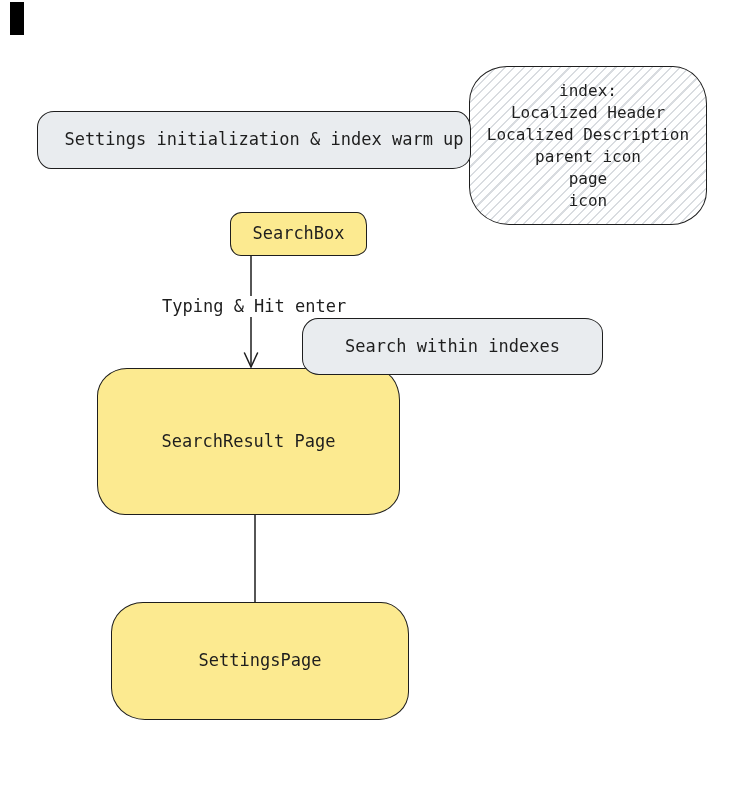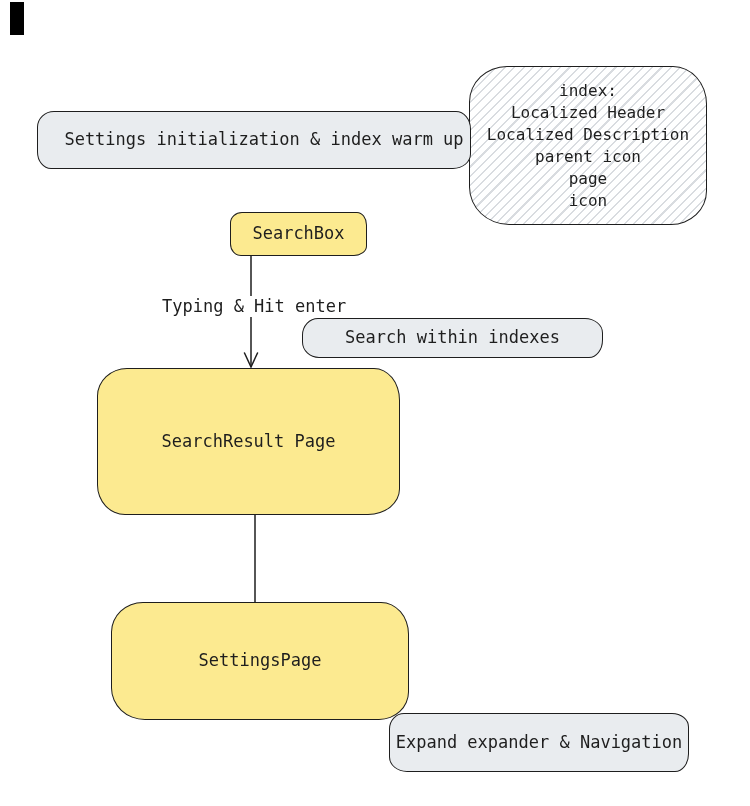--- a/index.html
+++ b/index.html
@@ -86,30 +86,27 @@
       <span>icon</span>
     </div>
   </div>
 
   <div class="node yellow" style="left:192px; top:212px; width:137px; height:44px; border-radius:12px 10px 13px 11px / 11px 13px 10px 12px;margin-left:38px;">
     <span>SearchBox</span>
   </div>
 
   <div class="edge-label" style="left:160px; top:296px;">Typing &amp; Hit enter</div>
 
-  <div class="node grey overlay" style="left:302px; top:318px; width:301px; height:40px; border-radius:16px 18px 14px 17px / 17px 15px 18px 16px;">
+  <div class="node grey overlay" style="left:302px; top:318px; width:301px; height:57px; border-radius:16px 18px 14px 17px / 17px 15px 18px 16px;">
     <span>Search within indexes</span>
   </div>
 
   <div class="node yellow" style="left:97px; top:368px; width:303px; height:147px; border-radius:30px 26px 32px 28px / 28px 32px 26px 30px;justify-content:center;">
     <span>SearchResult Page</span>
   </div>
 
 
   <div class="node yellow" style="left:111px; top:602px; width:298px; height:118px; border-radius:32px 28px 30px 34px / 30px 32px 28px 32px;">
     <span>SettingsPage</span>
   </div>
 
-  <div class="node grey overlay" style="left:389px; top:713px; width:300px; height:59px; border-radius:15px 17px 14px 18px / 16px 14px 18px 15px;">
-    <span>Expand expander &amp; Navigation</span>
-  </div>
 
 </div>
 
 </body></html>

